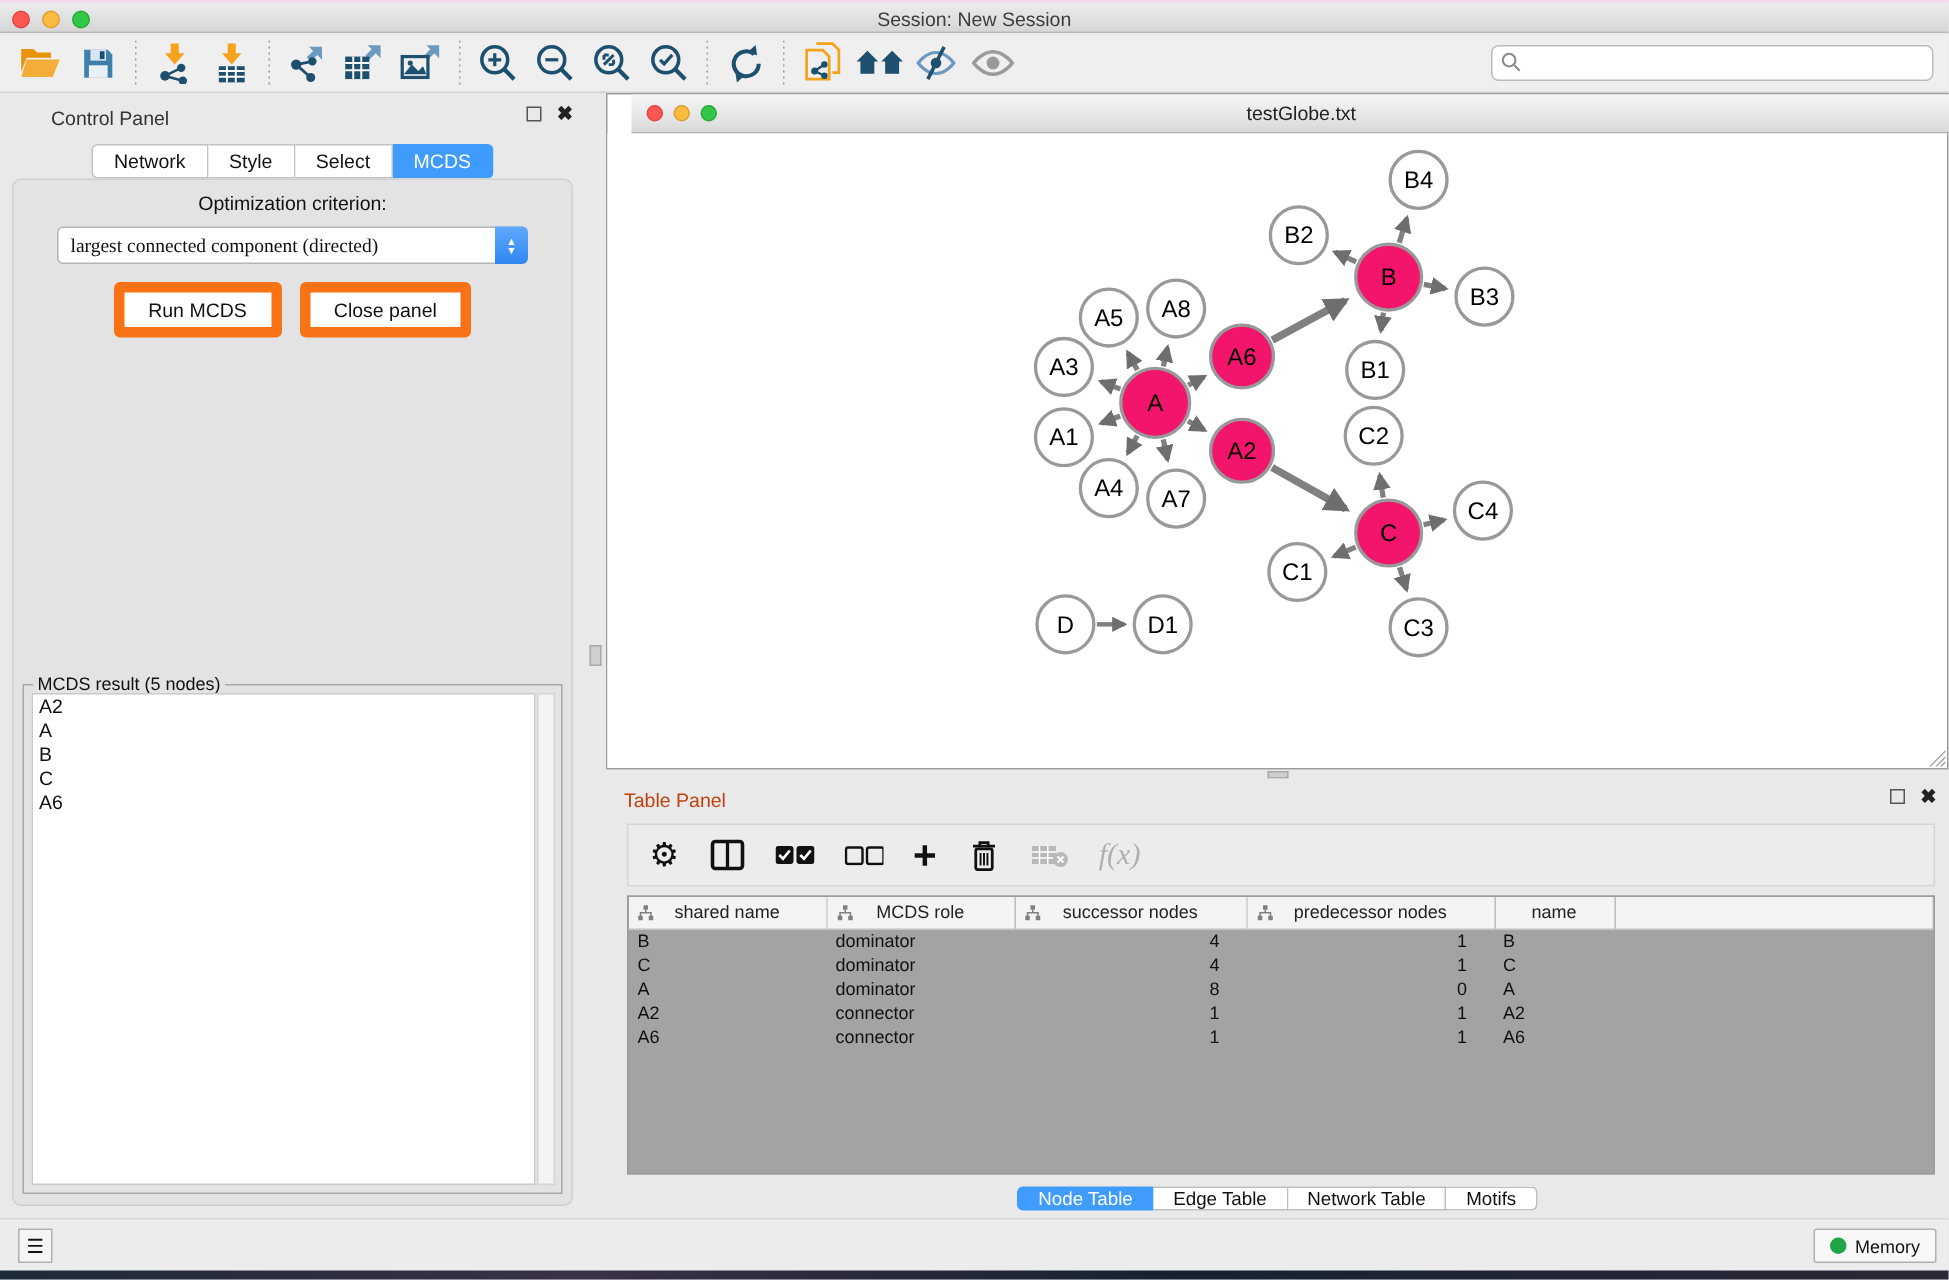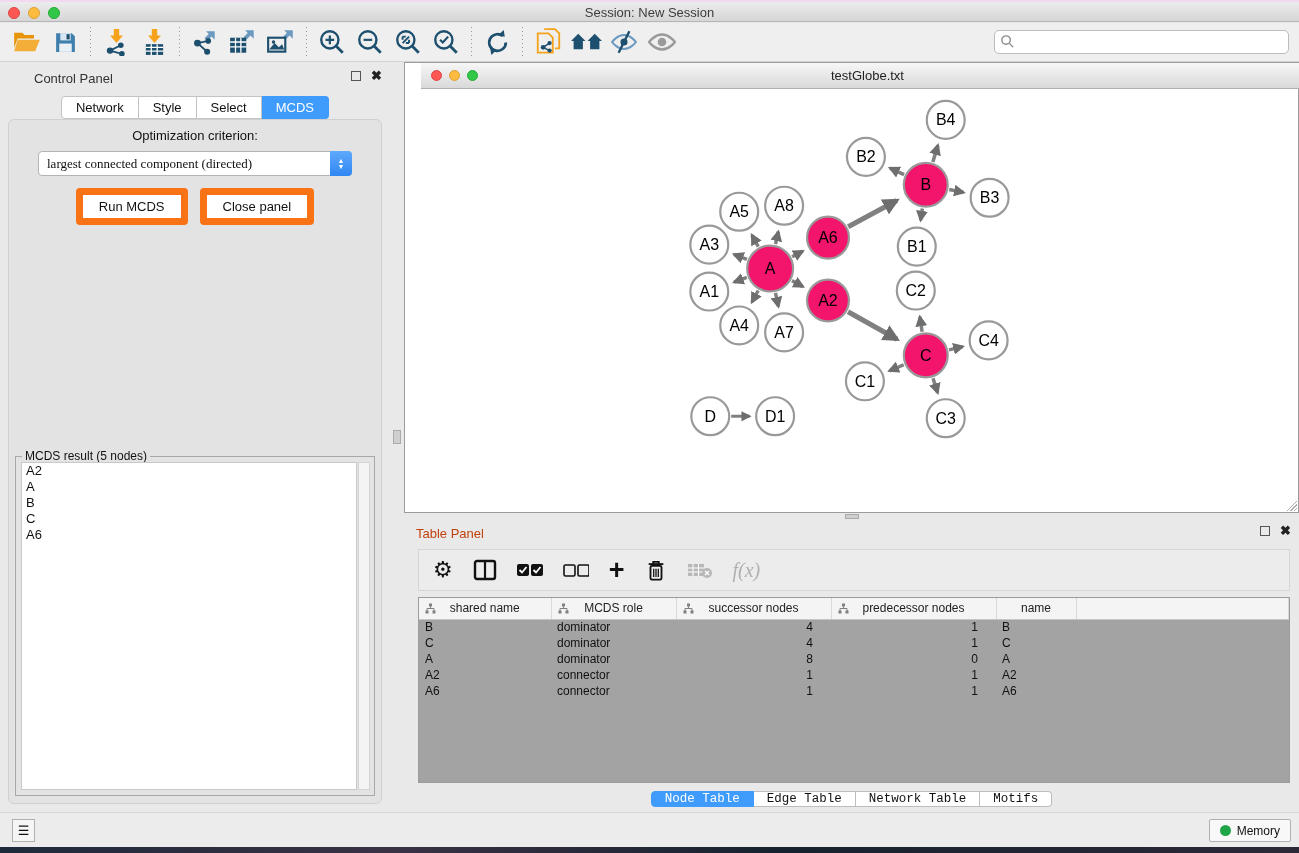--- a/index.html
+++ b/index.html
@@ -118,21 +118,21 @@
   table.node-table th .hicon { position:absolute; left:6px; top:5px; }
   table.node-table td { font-size:12px; color:#111; height:16px; padding:0 6px;
     white-space:nowrap; overflow:hidden; }
   table.node-table td.num { text-align:right; padding-right:18px; }
   table.node-table col.c1 { width:132px; } table.node-table col.c2 { width:125px; }
   table.node-table col.c3 { width:155px; } table.node-table col.c4 { width:165px; }
   table.node-table col.c5 { width:80px; }  table.node-table col.c6 { width:auto; }
 
   .tp-tabs { position:absolute; left:0; top:272px; width:100%; display:flex; justify-content:center; }
   .tp-tab { font-size:12.5px; padding:0 13px; background:#fff; border:1px solid #bdbdbd;
-    border-left:none; color:#111; cursor:pointer;font-family:Liberation Mono, monospace; }
+    border-left:none; color:#111; cursor:pointer; }
   .tp-tab:first-child { border-left:1px solid #bdbdbd; border-radius:4px 0 0 4px; }
   .tp-tab:last-child { border-radius:0 4px 4px 0; }
   .tp-tab.active { background:#3f9bfc; border-color:#3f9bfc; color:#fff; }
 
   
   .statusbar { position:absolute; left:0; top:812px; width:1299px; height:35px;
     background:#ececec; border-top:1px solid #d6d6d6; }
   .list-btn { position:absolute; left:12px; top:6px; width:23px; height:23px;
     background:#f5f5f5; border:1px solid #b0b0b0; display:flex; align-items:center;
     justify-content:center; font-size:13px; color:#111; cursor:pointer; }

